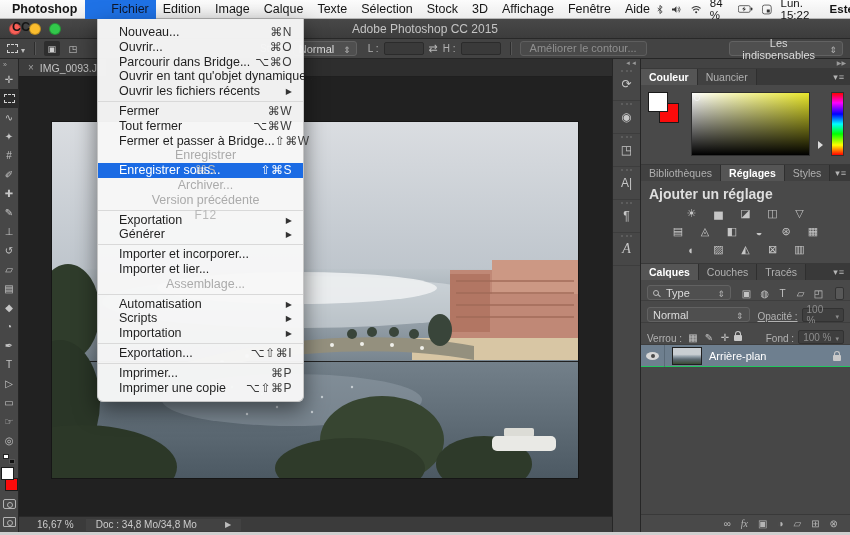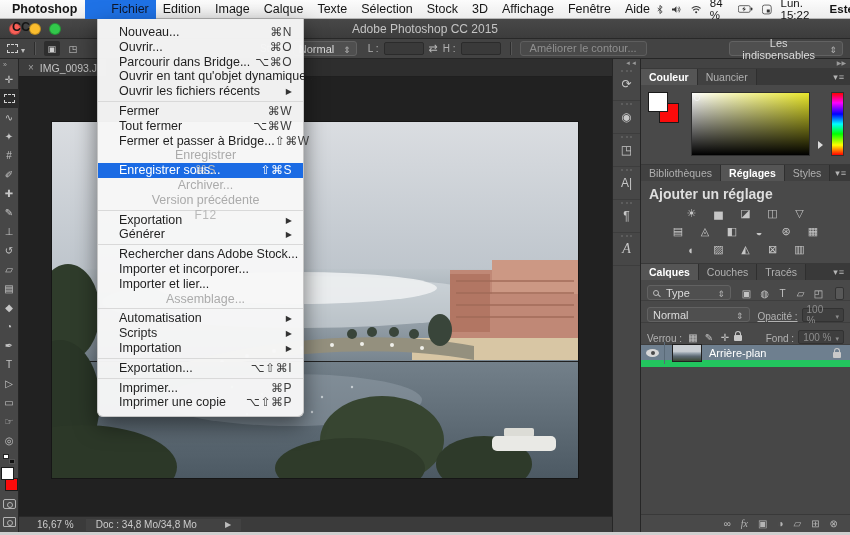--- a/index.html
+++ b/index.html
@@ -124,21 +124,21 @@
   .blend-select{width:112px;height:15px;justify-content:space-between;}
   .lbl{color:#b2b2b2;font-size:10px;white-space:nowrap;}
   .valbox{background:#3f3f3f;border:1px solid #323232;color:#8d8d8d;height:14px;padding:0 4px;
           display:flex;align-items:center;gap:4px;font-size:10px;border-radius:2px;}
   .valbox .dn::after{content:"▾";font-size:7px;color:#8d8d8d;}
   .lock-row{height:22px;}
   .l-ico{width:14px;height:13px;display:flex;align-items:center;justify-content:center;color:#c3c3c3;font-size:10px;}
   .lock-ico{width:8px;height:6px;background:#c9c9c9;border-radius:1px;position:relative;margin-top:4px;display:inline-block;}
   .lock-ico::before{content:"";position:absolute;top:-4px;left:1px;width:4px;height:4px;
                     border:1.5px solid #c9c9c9;border-bottom:none;border-radius:3px 3px 0 0;}
-  .layer-row{height:22px;background:#6e7f8f;display:flex;align-items:center;border-bottom:7px solid #22c55e;}
+  .layer-row{height:22px;background:#6e7f8f;display:flex;align-items:center;border-bottom:1px solid #22c55e;}
   .eye-cell{width:24px;height:22px;border-right:1px solid #5a6a78;display:flex;align-items:center;justify-content:center;flex:none;}
   .eye-ico{width:13px;height:8px;background:#d8d8d8;border-radius:50%;position:relative;}
   .eye-ico::after{content:"";position:absolute;left:4.5px;top:2px;width:4px;height:4px;border-radius:50%;background:#4a4a4a;}
   .thumb{width:30px;height:18px;margin:0 7px;border:1px solid #202020;flex:none;
          background:linear-gradient(#c9ced3 40%,#97a3ad 52%,#5d6a74 70%,#3c4834);}
   .layer-name{color:#fff;font-size:11px;}
   .layer-lock{margin-left:auto;margin-right:9px;}
   .layers-empty{flex:1;background:#474747;}
   .lp-footer{height:18px;border-top:1px solid #393939;background:#494949;display:flex;align-items:center;
              justify-content:flex-end;gap:10px;padding:0 12px;color:#b5b5b5;font-size:10px;}
@@ -580,24 +580,20 @@
           <span>Exportation</span>
           <span class="sub"></span>
         </div>
         <div class="fm-item">
           <span>Générer</span>
           <span class="sub"></span>
         </div>
       </div>
       <div class="fm-section">
         <div class="fm-item">
-          <span>Rechercher dans Adobe Stock...</span>
-          <span class="sc"></span>
-        </div>
-        <div class="fm-item">
           <span>Importer et incorporer...</span>
           <span class="sc"></span>
         </div>
         <div class="fm-item">
           <span>Importer et lier...</span>
           <span class="sc"></span>
         </div>
         <div class="fm-item disabled">
           <span>Assemblage...</span>
           <span class="sc"></span>

